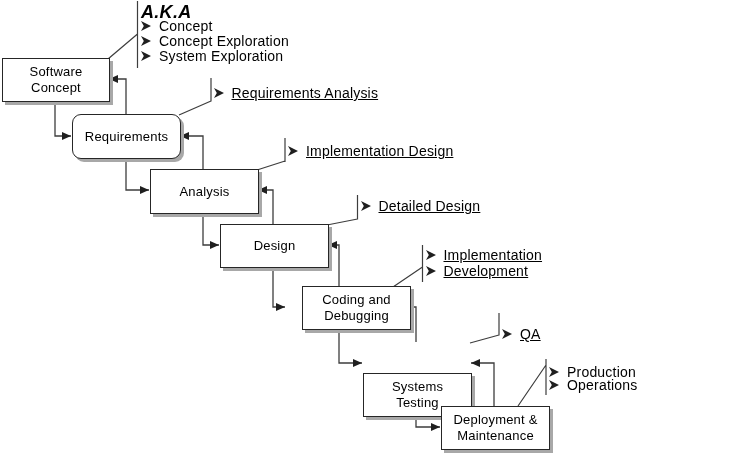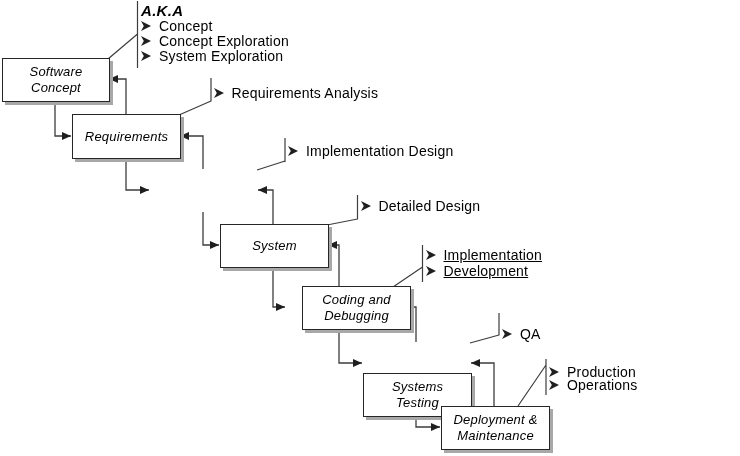--- a/index.html
+++ b/index.html
@@ -7,28 +7,28 @@
     position:relative; width:740px; height:456px; background:#ffffff;
     font-family:"Liberation Sans", sans-serif; color:#000000; overflow:hidden;
   }
   .lines { position:absolute; left:0; top:0; width:740px; height:456px; }
   .box {
     position:absolute; background:#ffffff; border:1.5px solid #262626;
     box-shadow:3px 3px 0 #a8a8a8;
     display:flex; align-items:center; justify-content:center;
     font-size:13px; line-height:16px; text-align:center; letter-spacing:0.2px;
   }
-  .box-label { display:block; width:92px;font-style:italic; }
+  .box-label { display:block; width:92px; }
   .aka-header {
-    position:absolute; left:141px; top:2px; font-size:15px;
+    position:absolute; left:141px; top:2px; font-size:18px;
     font-weight:bold; font-style:italic; letter-spacing:0.3px;
   }
   .callout-list { position:absolute; display:flex; flex-direction:column; }
   .co-row { display:flex; align-items:center; gap:8px; height:15px; }
-  .co-row.h14 { height:14px; }
+  .co-row.h14 { height:14px;text-decoration:underline; }
   .co-row.h16 { height:16px;text-decoration:underline; }
   .co-row.h13 { height:13px; }
   .bullet { width:10px; height:10px; flex:0 0 10px; }
   .bullet path { fill:#1f1f1f; }
   .co-label { font-size:14px; letter-spacing:0.2px; white-space:nowrap; }
 </style>
 </head>
 <body>
 
 <div class="canvas">
@@ -65,25 +65,28 @@
       <path d="M327,225 L357.5,219 M357.5,195 L357.5,219.5"></path>
       <path d="M393,287 L422.5,267 M422.5,245 L422.5,282"></path>
       <path d="M470,343 L499,335 M499,313 L499,335.5"></path>
       <path d="M518,406 L546,365 M546,359 L546,395"></path>
     </g>
   </svg>
 
   <div class="box" style="left:2px; top:58px; width:106px; height:42px;">
     <span class="box-label">Software Concept</span>
   </div>
-  <div class="box" style="left:72px; top:114px; width:107px; height:43px;">
+  <div class="box" style="left:72px; top:114px; width:107px; height:43px;border-radius:9px;">
     <span class="box-label">Requirements</span>
   </div>
+  <div class="box" style="left:150px; top:169px; width:107px; height:43px;">
+    <span class="box-label">Analysis</span>
+  </div>
   <div class="box" style="left:220px; top:224px; width:107px; height:42px;">
-    <span class="box-label">System</span>
+    <span class="box-label">Design</span>
   </div>
   <div class="box" style="left:302px; top:286px; width:107px; height:42px;">
     <span class="box-label">Coding and Debugging</span>
   </div>
   <div class="box" style="left:363px; top:342px; width:107px; height:42px;margin-top:31px;">
     <span class="box-label">Systems Testing</span>
   </div>
   <div class="box" style="left:441px; top:406px; width:107px; height:42px;align-items:center;">
     <span class="box-label">Deployment &amp; Maintenance</span>
   </div>

